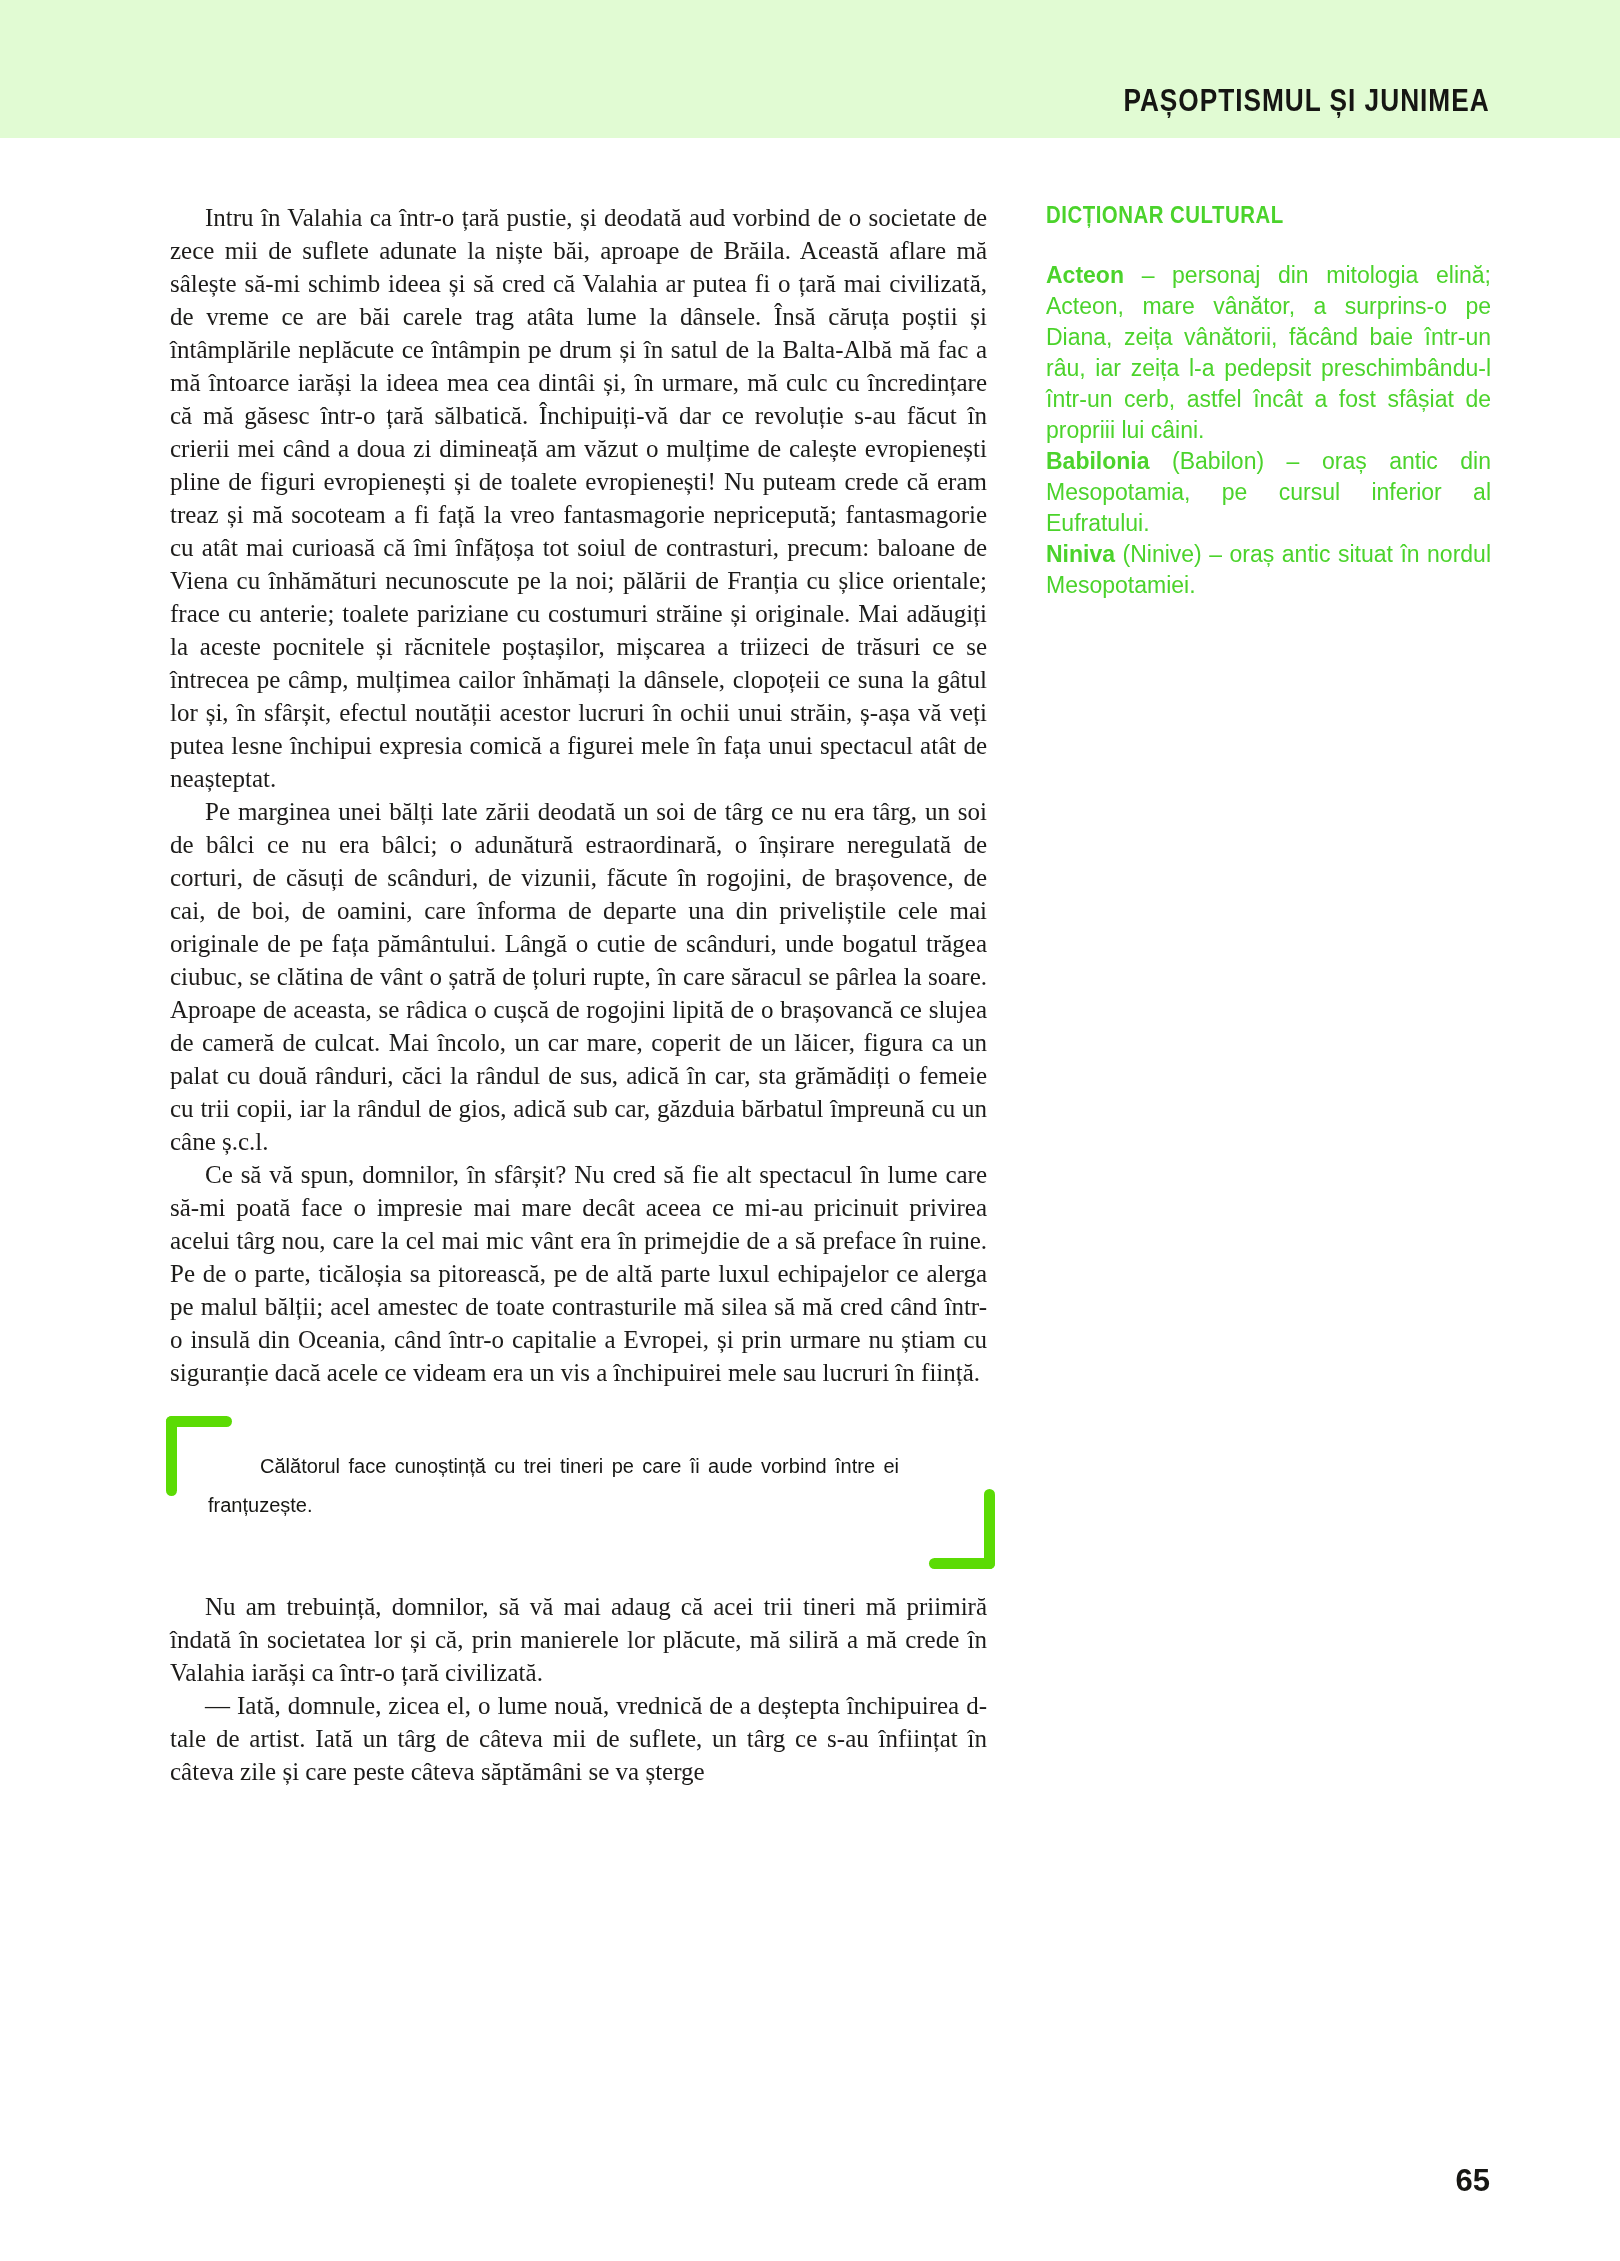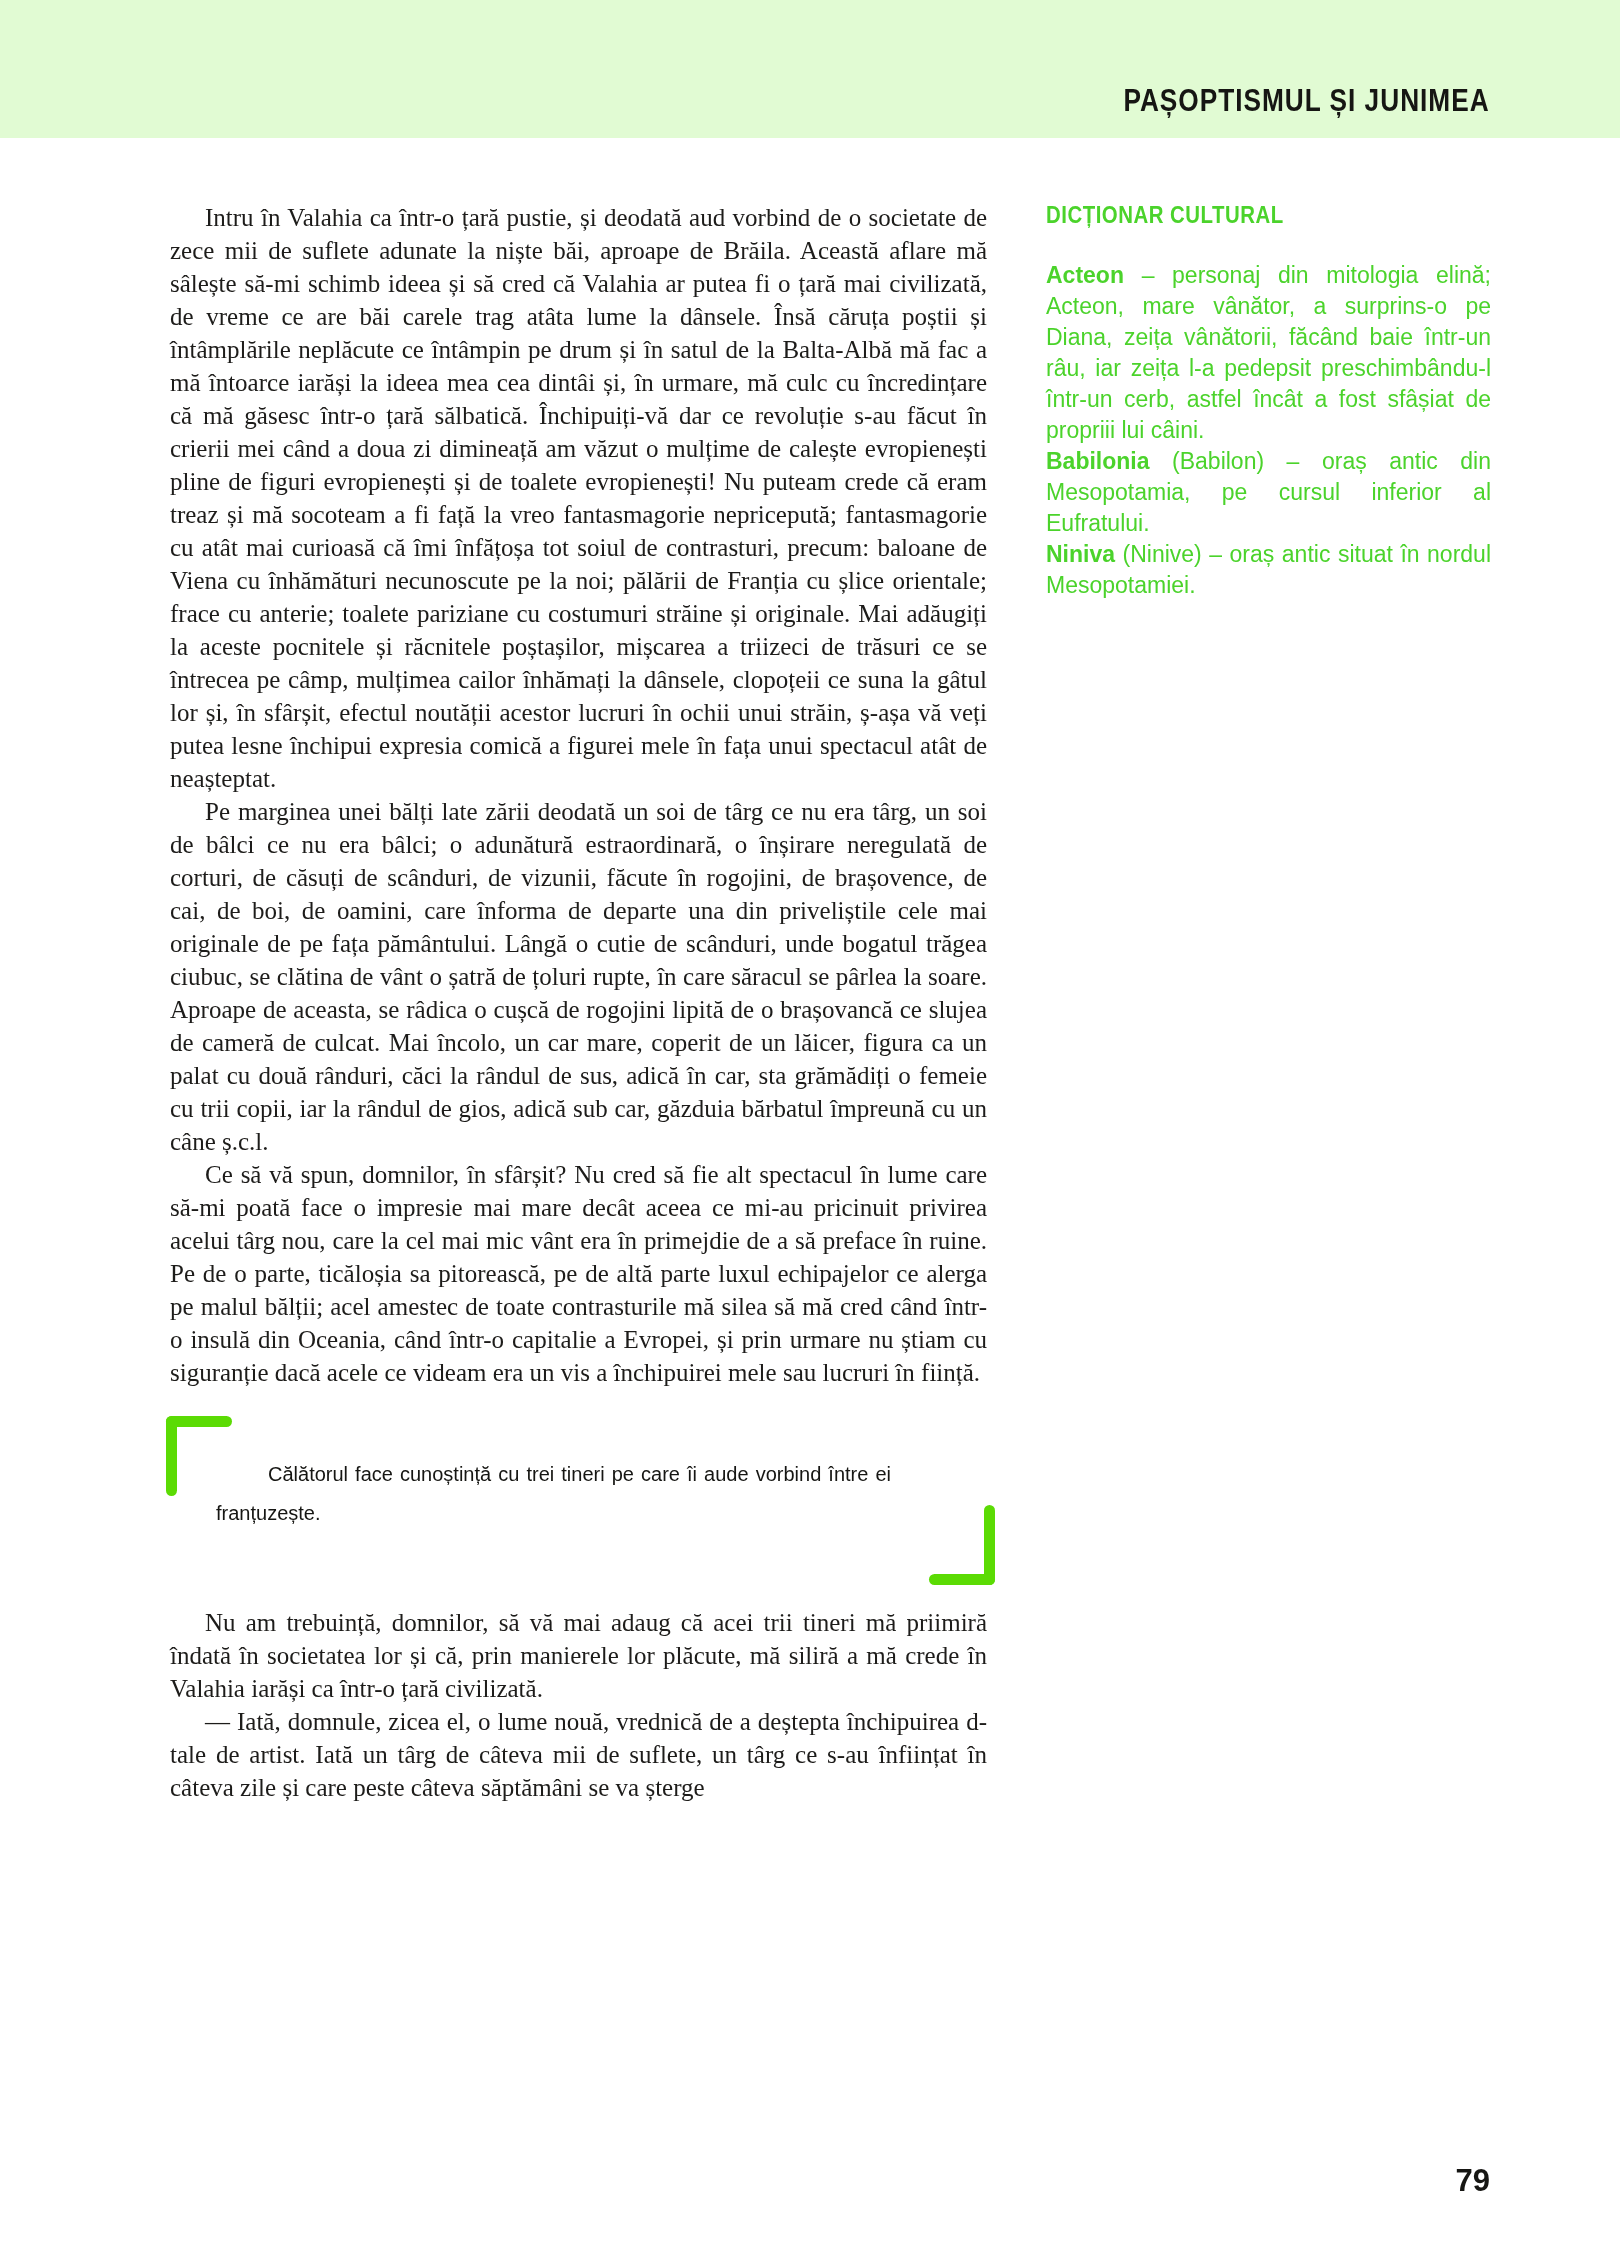--- a/index.html
+++ b/index.html
@@ -51,21 +51,21 @@
     text-align:justify;
     text-indent:35px;
     color:var(--ink);
   }
   .callout{
     position:relative;
     margin:27.4px 0 21px 0;
     padding:22.5px 80px 36px 30px;
   }
   .callout-text{
-    margin:16px;
+    margin:8px;
     font-family:"Liberation Sans", sans-serif;
     font-size:20px;
     line-height:39px;
     text-indent:52px;
     text-align:justify;
     color:#161613;
   }
   .bracket{position:absolute;}
   .bracket .bar{
     position:absolute;
@@ -151,16 +151,16 @@
 
   <aside class="sidebar">
     <h2 class="sidebar-title">DICȚIONAR CULTURAL</h2>
     <div id="dict-entries">
         <p class="dict-entry"><b>Acteon</b> <span>– personaj din mitologia elină; Acteon, mare vânător, a surprins-o pe Diana, zeița vânătorii, făcând baie într-un râu, iar zeița l-a pedepsit preschimbându-l într-un cerb, astfel încât a fost sfâșiat de propriii lui câini.</span></p>
         <p class="dict-entry"><b>Babilonia</b> <span>(Babilon) – oraș antic din Mesopotamia, pe cursul inferior al Eufratului.</span></p>
         <p class="dict-entry"><b>Niniva</b> <span>(Ninive) – oraș antic situat în nordul Mesopotamiei.</span></p>
       </div>
   </aside>
 
-  <div class="page-number">79</div>
+  <div class="page-number">65</div>
 
 </div>
 
 
 </body></html>

